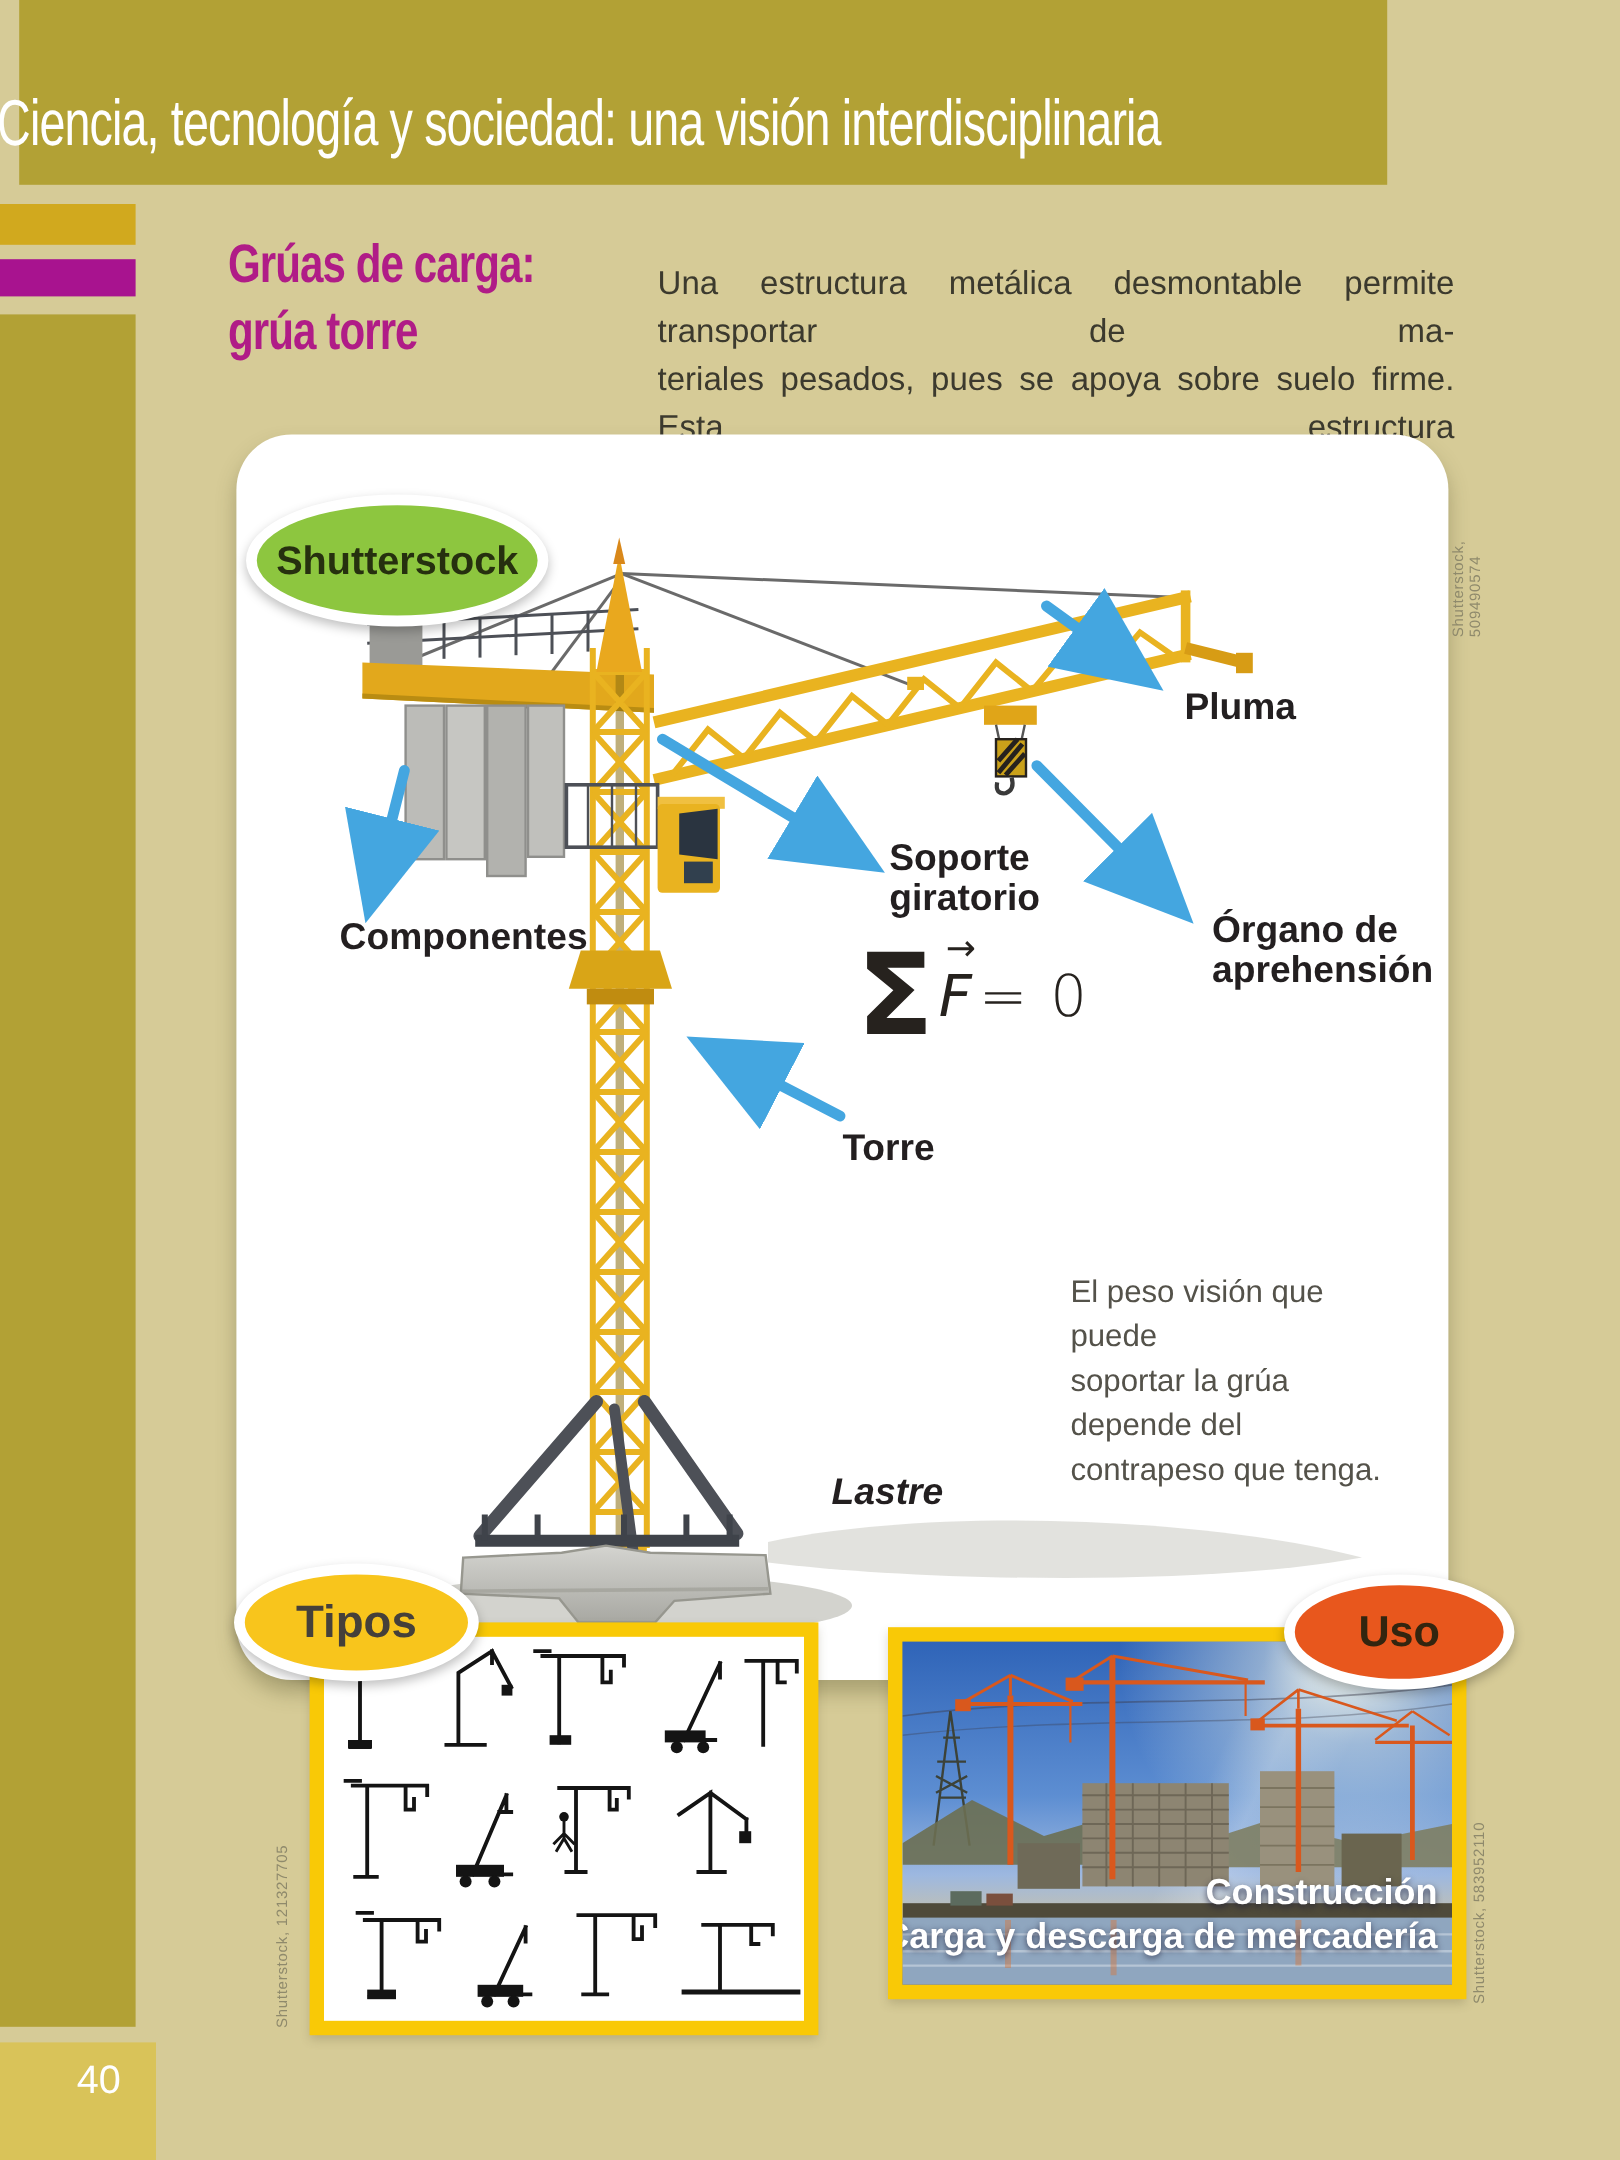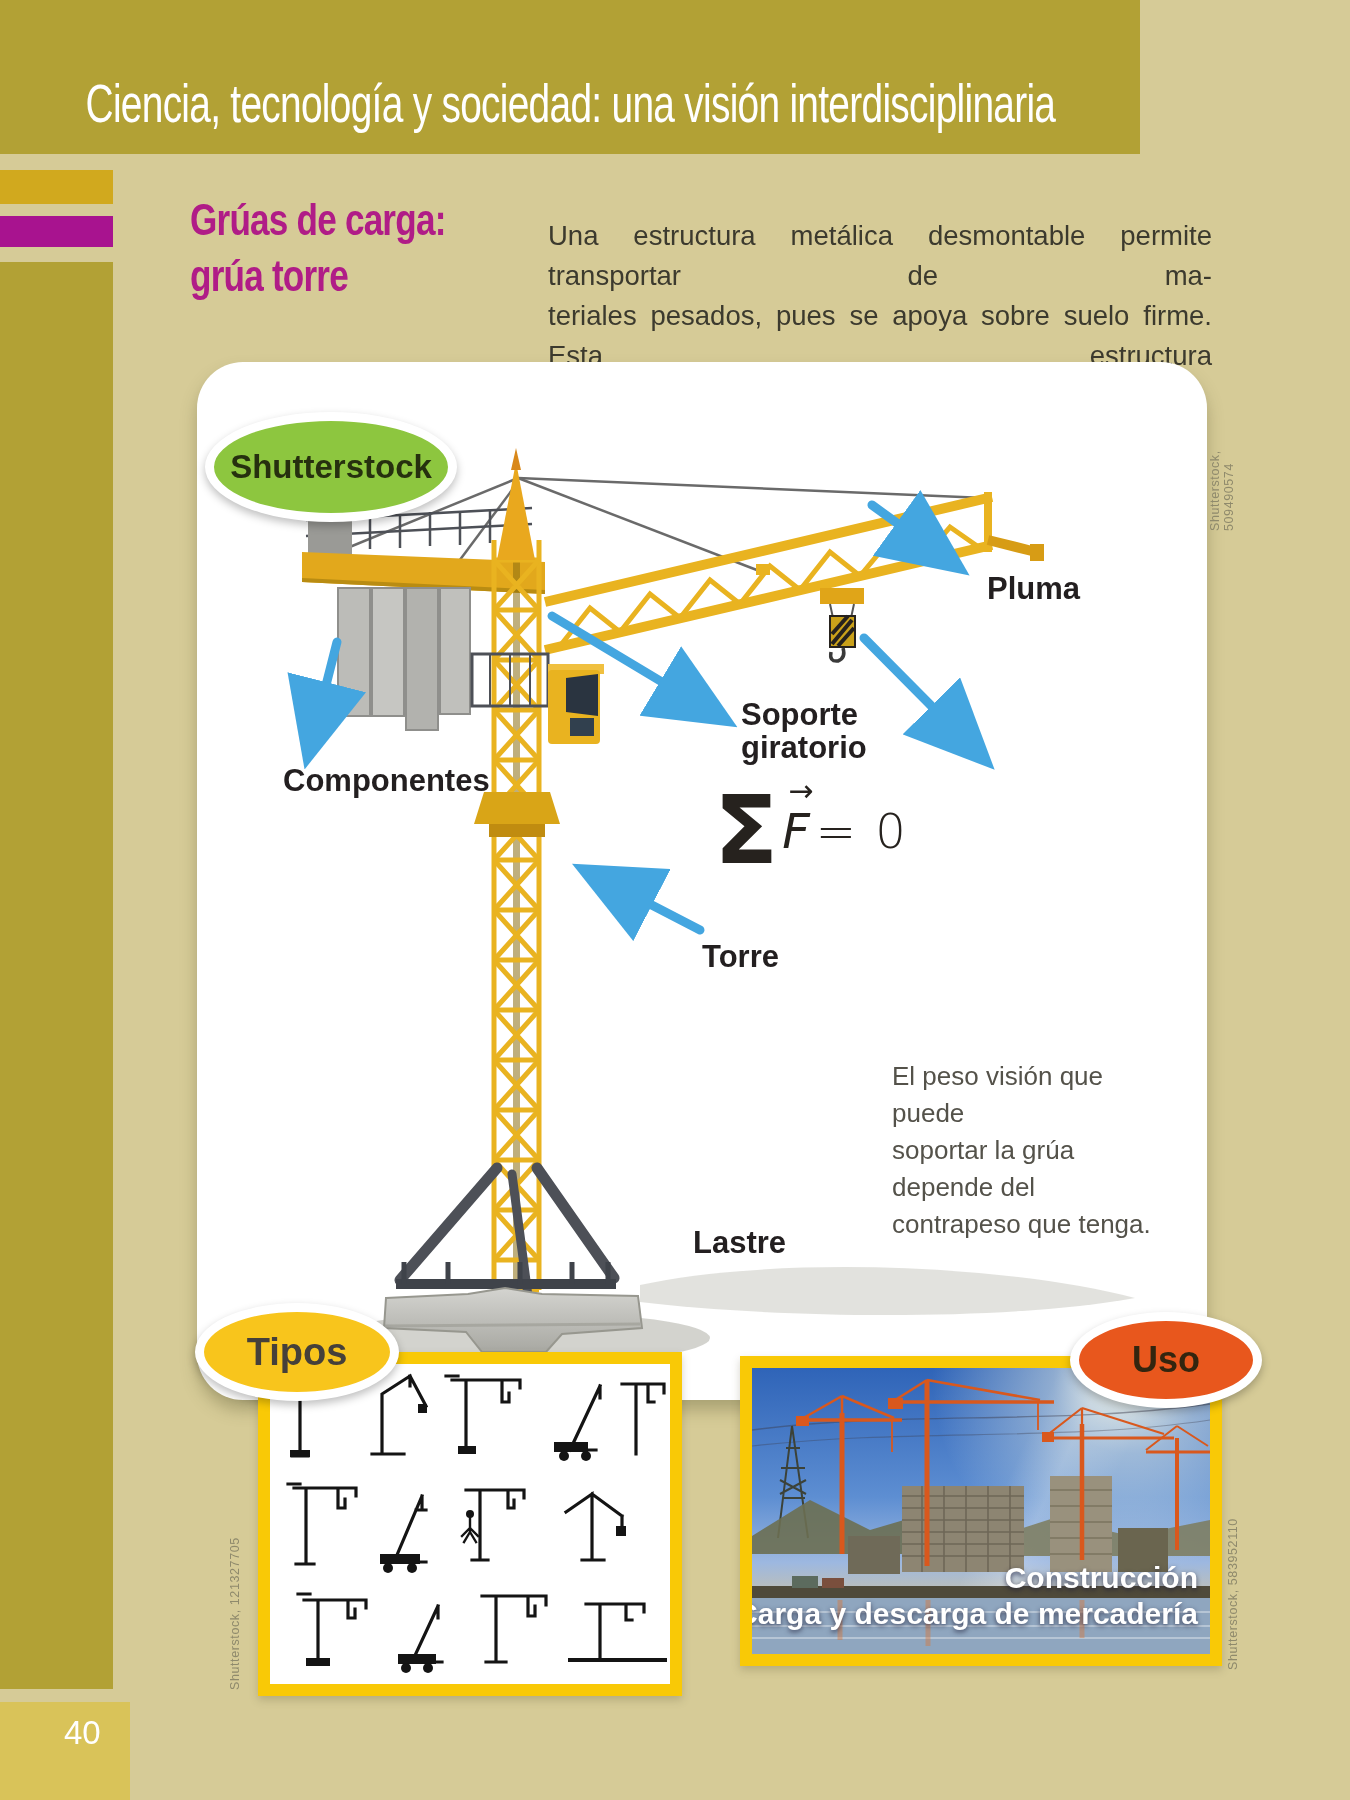--- a/index.html
+++ b/index.html
@@ -6,22 +6,22 @@
     --tan:#d6cb97; --goldDark:#b2a135; --goldBar:#d1a91e; --magBar:#a8138f;
     --magTitle:#b01c87; --blockGold:#d9c359; --green:#8dc63f; --boxYellow:#f9c906;
     --ovalYellow:#f8c51c; --orange:#e8571d; --blue:#44a6e0; --ink:#231f20;
     --body:#3c3a2e; --credit:#8f8a6c;
   }
   html,body{margin:0;padding:0;}
   body{font-family:"Liberation Sans",sans-serif;background:#888;}
   .page{position:relative;width:1350px;height:1800px;background:var(--tan);overflow:hidden;margin:0 auto;}
 
   
-  .header-band{position:absolute;left:0;top:0;width:1140px;height:154px;background:var(--goldDark);
-    display:flex;align-items:center;justify-content:center;}
+  .header-band{position:absolute;left:16px;top:0;width:1140px;height:154px;background:var(--goldDark);
+    display:flex;align-items:center;justify-content:flex-end;}
   .header-title{color:#fff;font-size:54px;font-weight:500;white-space:nowrap;
     transform:scaleX(.72);letter-spacing:-1px;padding-top:52px;}
 
   
   .bar{position:absolute;left:0;}
   .bar.gold-small{top:170px;width:113px;height:34px;background:var(--goldBar);}
   .bar.magenta{top:216px;width:113px;height:31px;background:var(--magBar);}
   .bar.gold-column{top:262px;width:113px;height:1427px;background:var(--goldDark);}
   .bottom-block{position:absolute;left:0;top:1702px;width:130px;height:98px;background:var(--blockGold);}
   .page-number{color:#fff;font-size:33px;font-weight:400;padding:12px 0 0 64px;}
@@ -50,21 +50,21 @@
   .oval-uso span{font-size:36px;font-weight:700;color:#33250f;}
 
   
   .diagram-svg{position:absolute;left:0;top:0;width:1350px;height:1800px;z-index:3;pointer-events:none;}
   .dlabel{position:absolute;color:var(--ink);font-size:31px;font-weight:700;line-height:33px;z-index:4;}
   .lab-pluma{left:975px;top:572px;margin-left:12px;}
   .lab-contrapeso{left:283px;top:764px;}
   .lab-soporte{left:741px;top:698px;}
   .lab-organo{left:1010px;top:758px;}
   .lab-torre{left:702px;top:940px;}
-  .lab-lastre{left:693px;top:1226px;}
+  .lab-lastre{left:693px;top:1226px;font-style:italic;}
 
   .formula{position:absolute;left:714px;top:788px;z-index:4;color:#26221e;display:flex;align-items:center;
     font-family:"DejaVu Sans",sans-serif;}
   .formula .sigma{font-size:94px;font-weight:700;line-height:86px;}
   .formula .fvec{position:relative;margin-left:4px;font-size:48px;font-style:italic;font-weight:400;}
   .formula .varrow{position:absolute;left:6px;top:-30px;font-size:30px;font-style:normal;}
   .formula .eq{font-size:48px;font-weight:300;margin-left:6px;letter-spacing:2px;}
 
   .sidenote{position:absolute;left:892px;top:1058px;width:266px;color:#54524a;
     font-size:26px;line-height:37px;z-index:4;}
@@ -239,20 +239,24 @@
   <div class="oval oval-componentes">
     <span>Shutterstock</span>
   </div>
 
   <div class="dlabel lab-pluma">Pluma</div>
   <div class="dlabel lab-contrapeso">Componentes</div>
   <div class="dlabel lab-soporte">
     <div>Soporte</div>
     <div>giratorio</div>
   </div>
+  <div class="dlabel lab-organo">
+    <div>Órgano de</div>
+    <div>aprehensión</div>
+  </div>
   <div class="dlabel lab-torre">Torre</div>
   <div class="dlabel lab-lastre">Lastre</div>
 
   <div class="formula">
     <span class="sigma">Σ</span>
     <span class="fvec"><span class="varrow">→</span><span>F</span></span>
     <span class="eq">= 0</span>
   </div>
 
   <div class="sidenote">

